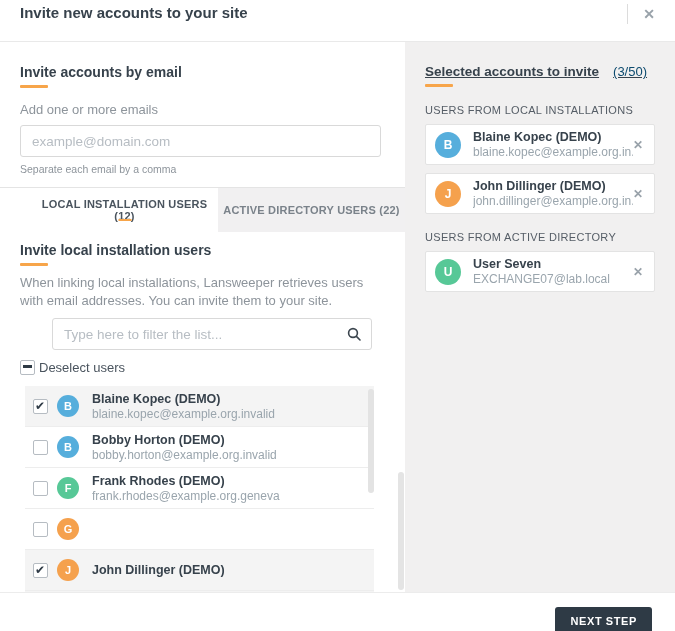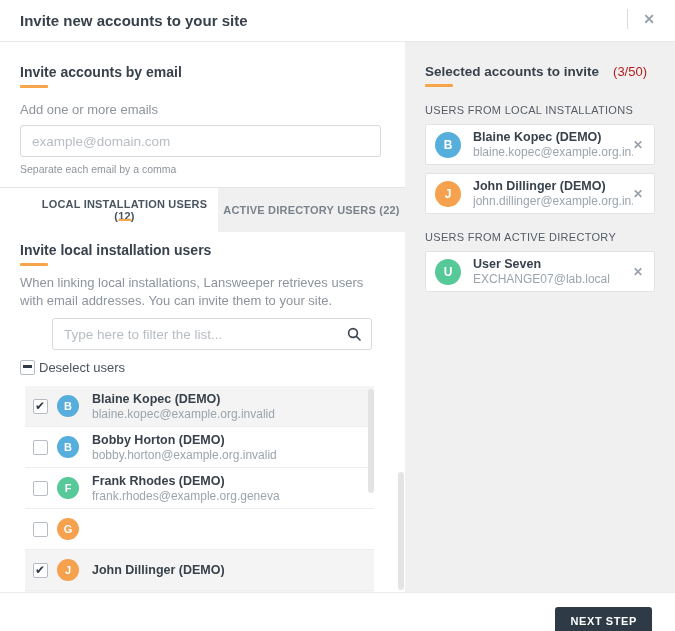--- a/index.html
+++ b/index.html
@@ -6,21 +6,21 @@
   html,body { background:#fff; }
   body {
     width:675px; height:631px;
     font-family:"Liberation Sans", sans-serif;
     color:#37424c;
     overflow:hidden;
   }
   .modal { width:675px; height:631px; background:#fff; position:relative; overflow:hidden; }
 
   
-  .modal-header { height:42px; display:flex; align-items:flex-end; padding:12px 20px;
+  .modal-header { height:42px; display:flex; align-items:flex-start; padding:4px 20px;
     border-bottom:1px solid #e9e9e9; box-sizing:border-box; background:#fff; }
   .modal-title { font-size:15px; font-weight:bold; color:var(--text_dark); }
   .header-right { margin-left:auto; display:flex; align-items:center; gap:15px; }
   .header-divider { width:1px; height:20px; background:#dcdcdc; }
   .close-button { color:#99a2aa; font-size:14px; font-weight:bold; cursor:pointer; line-height:1; }
 
   
   .modal-body { display:flex; height:550px; }
   .left-panel { width:405px; background:#fff; position:relative; overflow:hidden; flex:none; }
   .right-panel { width:270px; flex:none; background:var(--panel_bg); box-sizing:border-box;
@@ -75,23 +75,23 @@
   .user-name { font-size:12.5px; font-weight:bold; color:var(--text_dark); line-height:16px; white-space:nowrap; }
   .user-email { font-size:12px; color:var(--text_muted); line-height:15px; white-space:nowrap; }
   .user-list::after { content:""; display:block; height:6px; background:#f4f4f4; }
 
   .list-scroll-thumb { position:absolute; right:0; top:3px; width:6px; height:104px;
     background:#e3e3e3; border-radius:3px; }
   .panel-scroll-thumb { position:absolute; right:1px; top:430px; width:6px; height:118px;
     background:#e4e4e4; border-radius:3px; }
 
   
-  .sel-heading-row { display:flex; align-items:flex-start; gap:14px; }
+  .sel-heading-row { display:flex; align-items:flex-start; gap:14px;text-decoration:underline; }
   .sel-heading { font-size:13.5px; font-weight:bold; color:var(--text_dark); }
-  .sel-count { font-size:13px; color:#b91c1c; }
+  .sel-count { font-size:13px; color:#0c4a6e; }
   .group-title { margin-top:17px; font-size:11px; letter-spacing:0.3px; color:#555d66; }
   .sel-card { margin-top:8px; height:41px; background:#fff; border:1px solid #e3e3e3;
     border-radius:2px; display:flex; align-items:center; padding:0 11px 0 9px; box-sizing:border-box; }
   .sel-card .avatar { width:26px; height:26px; margin-left:0; font-size:12px; }
   .sel-texts { margin-left:12px; overflow:hidden; max-width:165px; }
   .remove-button { margin-left:auto; color:#99a2aa; font-size:12px; font-weight:bold; cursor:pointer; }
 
   
   .modal-footer { height:39px; position:relative; background:#fff;
     border-top:1px solid #ececec; box-sizing:border-box; }

